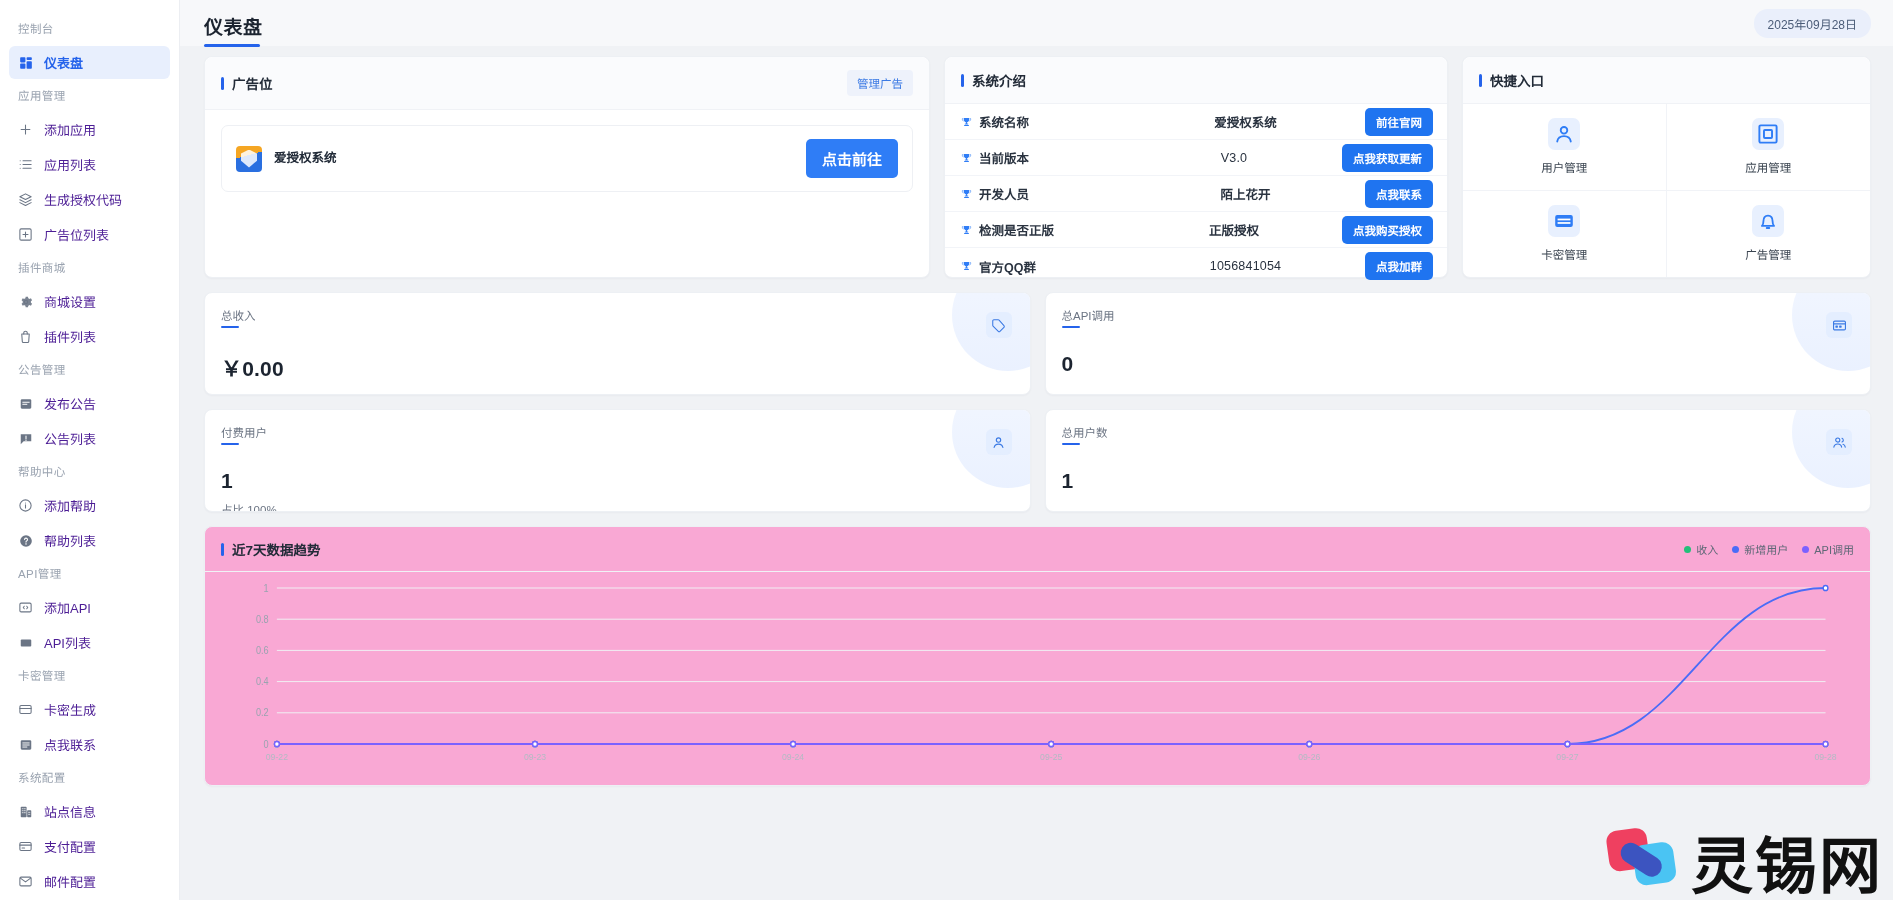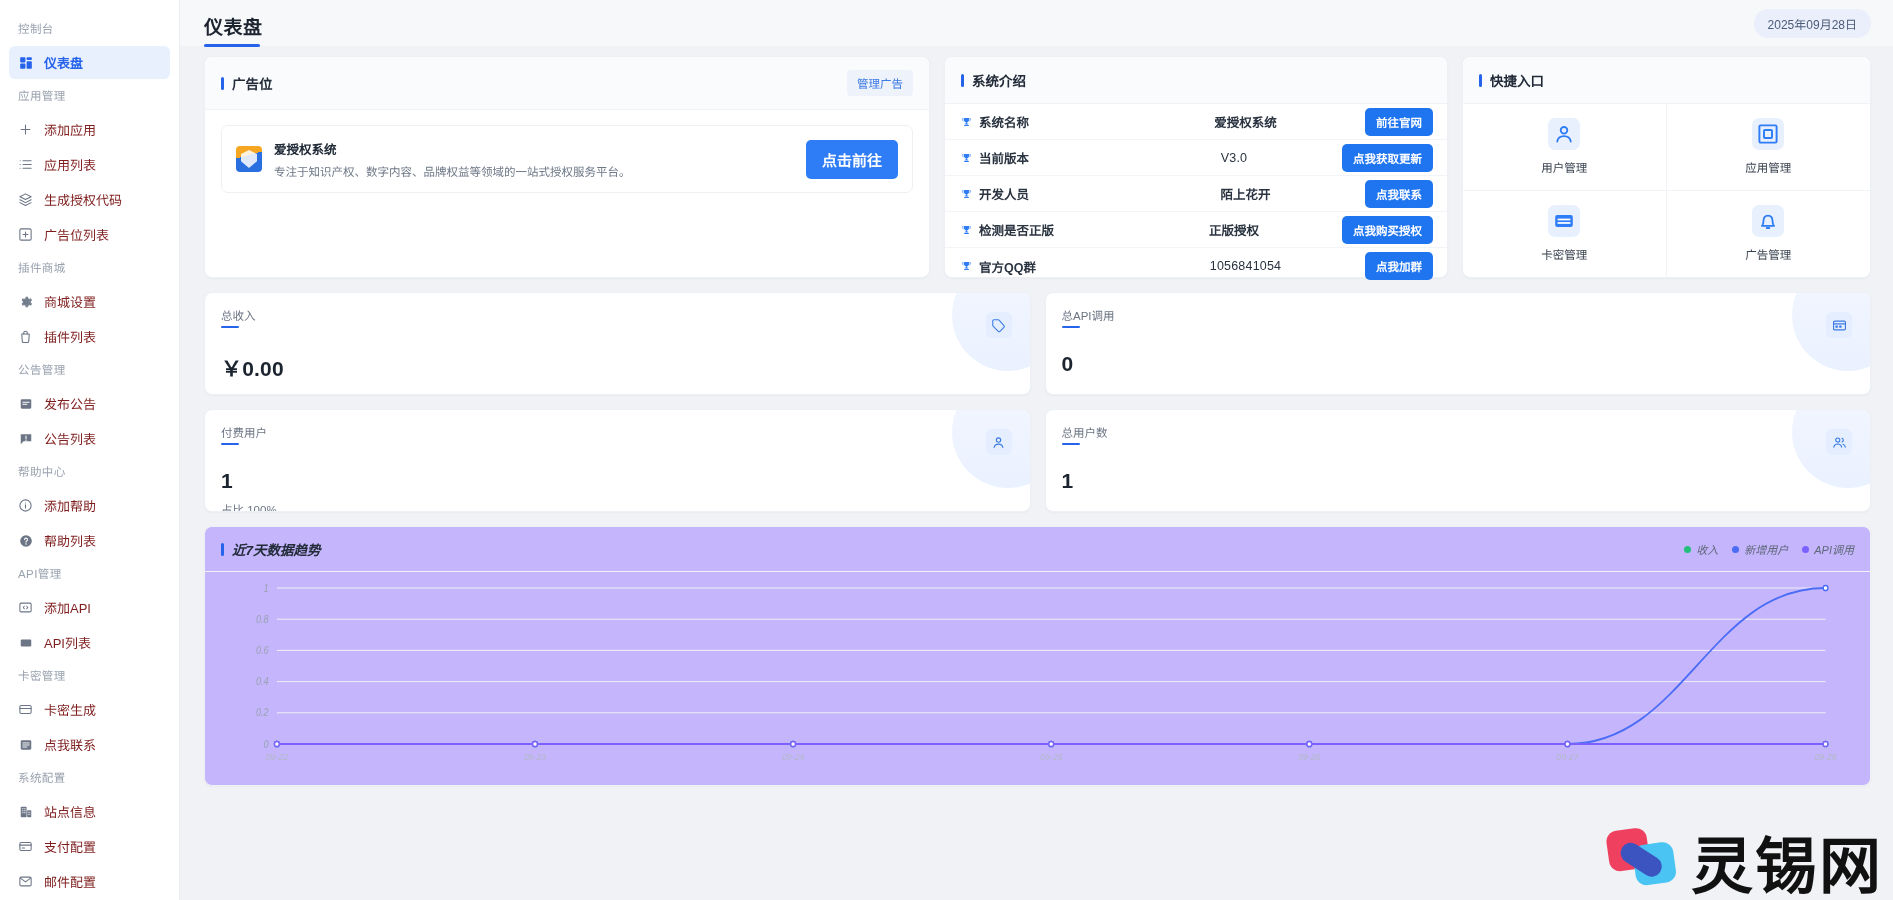--- a/index.html
+++ b/index.html
@@ -23,21 +23,21 @@
     position: relative;
   }
   .nav-group-title {
     font-size: 11.5px; color: #9aa3b0; letter-spacing: .4px;
     padding: 0 0 0 18px; height: 30px; line-height: 30px;
   }
   .nav-item {
     display: flex; align-items: center; gap: 11px;
     height: 33px; margin: 2px 9px; padding-left: 9px;
     border-radius: 6px; cursor: pointer;
-    font-size: 13px; color: #7f1d1d; white-space: nowrap;
+    font-size: 13px; color: #4c1d95; white-space: nowrap;
   }
   .nav-item.active { background: #e8effd; color: #2563eb; font-weight: 600; }
   .nav-item .ic { width: 15px; height: 15px; display: inline-flex; align-items: center; justify-content: center; flex: 0 0 15px; color: #6b7585; }
   .nav-item.active .ic { color: #2563eb; }
   .nav-item svg { display: block; }
 
   
   .main { flex: 1; height: 900px; overflow: hidden; position: relative; background: #f0f2f5; }
   .topbar {
     height: 46px; background: #f7f8fa;
@@ -147,21 +147,21 @@
     position: absolute; right: -34px; top: -34px; width: 112px; height: 112px;
     border-radius: 50%; background: linear-gradient(180deg,#f3f7ff 0%,#eaf1ff 100%);
   }
   .stat-ic {
     position: absolute; right: 18px; top: 19px; width: 26px; height: 26px;
     border-radius: 6px; background: rgba(226,236,255,.85);
     display: flex; align-items: center; justify-content: center; color: #3b7ae4;
   }
 
   
-  .chart-card { margin-top: 14px; background:#c4b5fd; border:1px solid #edf0f4; border-radius:8px; height: 260px; overflow:hidden; box-shadow: 0 1px 2px rgba(20,30,60,.035); font-style: italic; }
+  .chart-card { margin-top: 14px; background:#f9a8d4; border:1px solid #edf0f4; border-radius:8px; height: 260px; overflow:hidden; box-shadow: 0 1px 2px rgba(20,30,60,.035); }
   .chart-head { display:flex; align-items:center; justify-content:space-between; padding: 12px 16px; border-bottom:1px solid #f0f2f6; }
   .legend { display:flex; gap: 14px; align-items:center; }
   .legend-item { display:flex; align-items:center; gap:5px; font-size:11px; color:#5f6877; }
   .dot { width:7px; height:7px; border-radius:50%; display:inline-block; }
   .chart-body { position:relative; height: 200px; padding: 8px 28px 0 28px; }
   .chart-svg { width: 100%; height: 192px; display:block; }
 
   .watermark {
     position: absolute; right: 10px; bottom: 2px; display:flex; align-items:flex-end; gap: 10px;
     pointer-events: none; z-index: 20;
@@ -370,21 +370,20 @@
               <span class="title-bar"></span>
               <span>广告位</span>
             </div>
             <button class="ghost-btn">管理广告</button>
           </div>
           <div class="ad-body">
             <div class="ad-item">
               <span class="ad-logo"></span>
               <div class="ad-texts">
                 <div class="ad-name">爱授权系统</div>
-                <div class="ad-desc">专注于知识产权、数字内容、品牌权益等领域的一站式授权服务平台。</div>
               </div>
               <button class="primary-btn">点击前往</button>
             </div>
           </div>
         </section>
 
         <section class="card sys-card">
           <div class="card-head">
             <div class="card-title">
               <span class="title-bar"></span>

